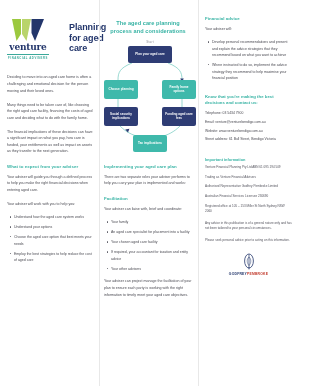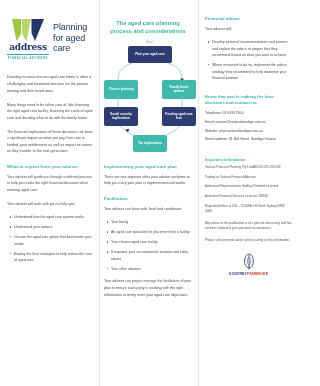--- a/index.html
+++ b/index.html
@@ -26,22 +26,22 @@
     font-family:"DejaVu Serif","Liberation Serif",serif;
     font-weight:bold;font-size:9px;letter-spacing:-0.2px;
     color:#23366b;text-align:center;margin-top:1px;line-height:1;
   }
   .subword{
     font-size:2.8px;letter-spacing:0.55px;color:#3aa99a;
     text-align:center;margin-top:1.5px;font-weight:bold;
     border-top:0.5px solid #3aa99a;padding-top:1px;
   }
   .headline{
-    font-size:9px;line-height:1.18;font-weight:normal;color:#23366b;
-    margin-left:4px;padding-top:4px;letter-spacing:-0.1px;
+    font-size:9px;line-height:1.18;font-weight:bold;color:#23366b;
+    margin-left:20px;padding-top:4px;letter-spacing:-0.1px;
   }
 
   
   p.body{font-size:3.6px;line-height:1.85;margin:0 0 7px 0;color:#4a4a52;text-align:left;}
   p.lead{font-size:3.7px;line-height:1.9;margin:14px 0 7px 0;color:#4a4a52;}
   h3.teal{
     font-size:4.4px;font-weight:bold;color:#37b3a4;margin:9px 0 4px 0;
     line-height:1.3;letter-spacing:0.05px;
   }
   h3.teal.first{margin-top:10px;}
@@ -100,21 +100,21 @@
 
     <div class="brandblock">
       <div class="logo">
         <div class="vmark">
           <svg width="34" height="24" viewBox="0 0 34 24">
             <polygon points="1,1 10,1 10,16 5.5,23" fill="#9cc93f"></polygon>
             <polygon points="11,1 20,1 15.5,23 11,16" fill="#b9d46b"></polygon>
             <polygon points="20.5,1 33,1 24,23 20.5,15" fill="#23366b"></polygon>
           </svg>
         </div>
-        <div class="wordmark">address</div>
+        <div class="wordmark">venture</div>
         <div class="subword">FINANCIAL ADVISERS</div>
       </div>
       <div class="headline">Planning for aged care</div>
     </div>
 
     <p class="lead">Deciding to move into an aged care home is often a challenging and emotional decision for the person moving and their loved ones.</p>
     <p class="body">Many things need to be taken care of, like choosing the right aged care facility, financing the costs of aged care and deciding what to do with the family home.</p>
     <p class="body">The financial implications of these decisions can have a significant impact on what you pay, how care is funded, your entitlements as well as impact on assets as they transfer to the next generation.</p>
 
     <h3 class="teal">What to expect from your adviser</h3>

